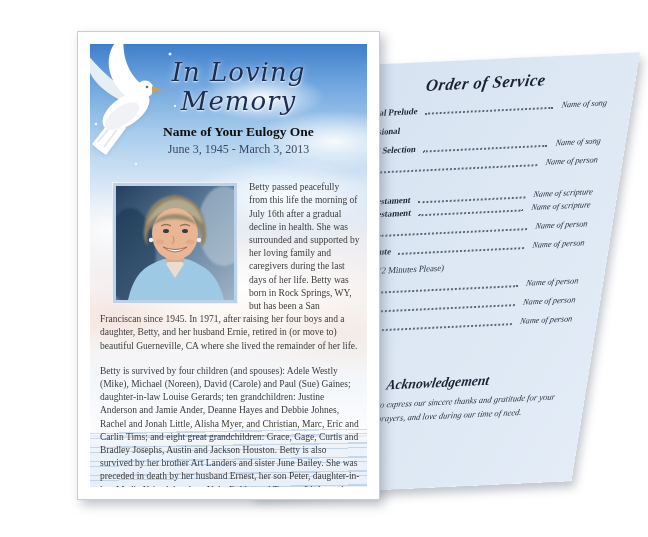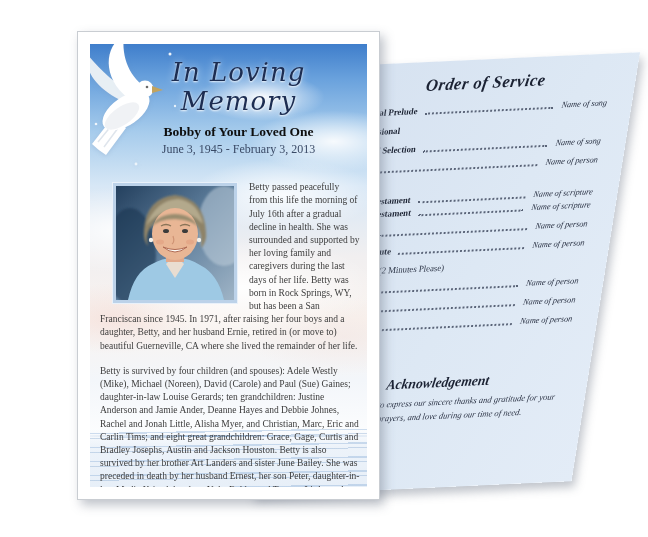--- a/index.html
+++ b/index.html
@@ -170,22 +170,22 @@
           <circle cx="69" cy="55" r="1.3" fill="#6b6b6b"></circle>
           <circle cx="92" cy="22" r="1.5" fill="#ffffff" opacity="0.9"></circle>
           <circle cx="18" cy="92" r="1.3" fill="#ffffff" opacity="0.85"></circle>
           <circle cx="97" cy="74" r="1.2" fill="#ffffff" opacity="0.8"></circle>
           <circle cx="58" cy="132" r="1.4" fill="#ffffff" opacity="0.7"></circle>
         </g>
       </svg>
 
       <div class="header" data-name="front-header">
         <div class="memorial-title" data-name="memorial-title">In Loving Memory</div>
-        <div class="loved-one-name" data-name="loved-one-name">Bobby of Your Loved One</div>
-        <div class="life-dates" data-name="life-dates">June 3, 1945 - February 3, 2013</div>
+        <div class="loved-one-name" data-name="loved-one-name">Name of Your Eulogy One</div>
+        <div class="life-dates" data-name="life-dates">June 3, 1945 - March 3, 2013</div>
       </div>
 
       <div class="obituary" data-name="obituary-text">
         <div class="photo-frame" data-name="portrait-photo">
           <svg viewBox="0 0 118 114">
             <defs>
               <linearGradient id="pbg" x1="0" y1="0" x2="1" y2="1">
                 <stop offset="0" stop-color="#24405e"></stop>
                 <stop offset="0.5" stop-color="#5f7f9d"></stop>
                 <stop offset="1" stop-color="#9fb4c6"></stop>

